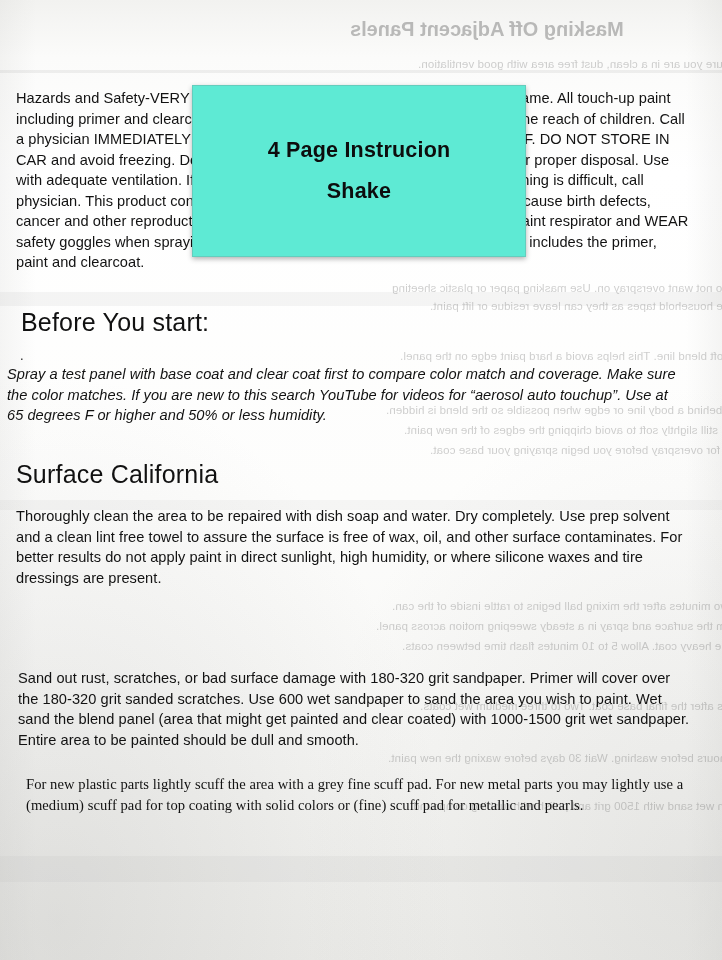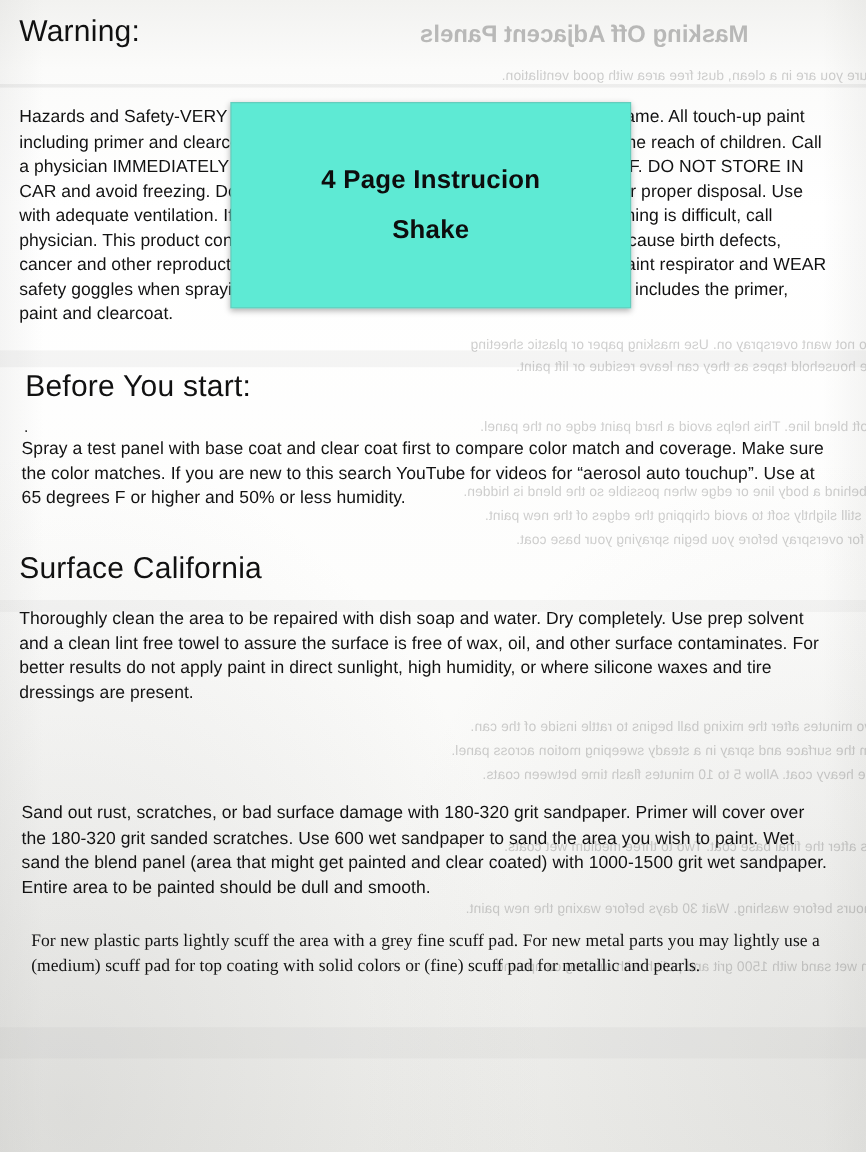--- a/index.html
+++ b/index.html
@@ -144,26 +144,25 @@
   <div class="ghost ghost-line" style="left:392px; top:600px;">Shake the can for at least two minutes after the mixing ball begins to rattle inside of the can.</div>
   <div class="ghost ghost-line" style="left:376px; top:620px;">Hold the can 8 to 10 inches from the surface and spray in a steady sweeping motion across panel.</div>
   <div class="ghost ghost-line" style="left:402px; top:640px;">Apply several light coats rather than one heavy coat. Allow 5 to 10 minutes flash time between coats.</div>
   <div class="ghost ghost-line" style="left:420px; top:700px;">Apply the clear coat 15 to 30 minutes after the final base coat. Two to three medium wet coats.</div>
   <div class="ghost ghost-line" style="left:388px; top:752px;">Let the finished repair cure for 24 hours before washing. Wait 30 days before waxing the new paint.</div>
   <div class="ghost ghost-line" style="left:410px; top:800px;">If you get a run, let it dry completely then wet sand with 1500 grit and polish with rubbing compound.</div>
 </div>
 
 <div class="content">
 
-  <h2 class="heading" style="left:16px; top:12px;">Warning:</h2>
   <p class="para" style="left:16px; top:88px; width:676px;">Hazards and Safety-VERY FLAMMABLE. Keep away from heat, sparks and flame. All touch-up paint including primer and clearcoats are harmful or fatal if swallowed. Keep out of the reach of children. Call a physician IMMEDIATELY if swallowed. Do not store above 120F or below 20F. DO NOT STORE IN CAR and avoid freezing. Do not puncture or incinerate can. See local codes for proper disposal. Use with adequate ventilation. If affected by inhalation, remove to fresh air. If breathing is difficult, call physician. This product contains chemicals known to the State of California to cause birth defects, cancer and other reproductive harm. Always wear a NIOSH approved active paint respirator and WEAR safety goggles when spraying to avoid getting paint in your lungs or eyes. This includes the primer, paint and clearcoat.</p>
 
   <h2 class="heading" style="left:21px; top:308px;text-align:right;">Before You start:</h2>
   <span class="dot-mark" style="left:20px; top:348px;">.</span>
-  <p class="para" style="left:18px; top:364px; width:672px;">Spray a test panel with base coat and clear coat first to compare color match and coverage. Make sure the color matches.  If you are new to this search YouTube for videos for “aerosol auto touchup”.  Use at 65 degrees F or higher and 50% or less humidity.</p>
+  <p class="para" style="left:7px; top:364px; width:672px;font-style:italic;">Spray a test panel with base coat and clear coat first to compare color match and coverage. Make sure the color matches.  If you are new to this search YouTube for videos for “aerosol auto touchup”.  Use at 65 degrees F or higher and 50% or less humidity.</p>
 
   <h2 class="heading" style="left:16px; top:460px;">Surface California</h2>
   <p class="para" style="left:16px; top:506px; width:676px;">Thoroughly clean the area to be repaired with dish soap and water.  Dry completely. Use prep solvent and a clean lint free towel to assure the surface is free of wax, oil, and other surface contaminates. For better results do not apply paint in direct sunlight, high humidity, or where silicone waxes and tire dressings are present.</p>
 
   <p class="para" style="left:18px; top:668px; width:676px;">Sand out rust, scratches, or bad surface damage with 180-320 grit sandpaper. Primer will cover over the 180-320 grit sanded scratches. Use 600 wet sandpaper to sand the area you wish to paint. Wet sand the blend panel (area that might get painted and clear coated) with 1000-1500 grit wet sandpaper. Entire area to be painted should be dull and smooth.</p>
   <p class="para" style="left:26px; top:774px; width:660px;font-family:Liberation Serif, serif;">For new plastic parts lightly scuff the area with a grey fine scuff pad. For new metal parts you may lightly use a (medium) scuff pad for top coating with solid colors or (fine) scuff pad for metallic and pearls.</p>
 
 </div>
 
 <div class="note">

